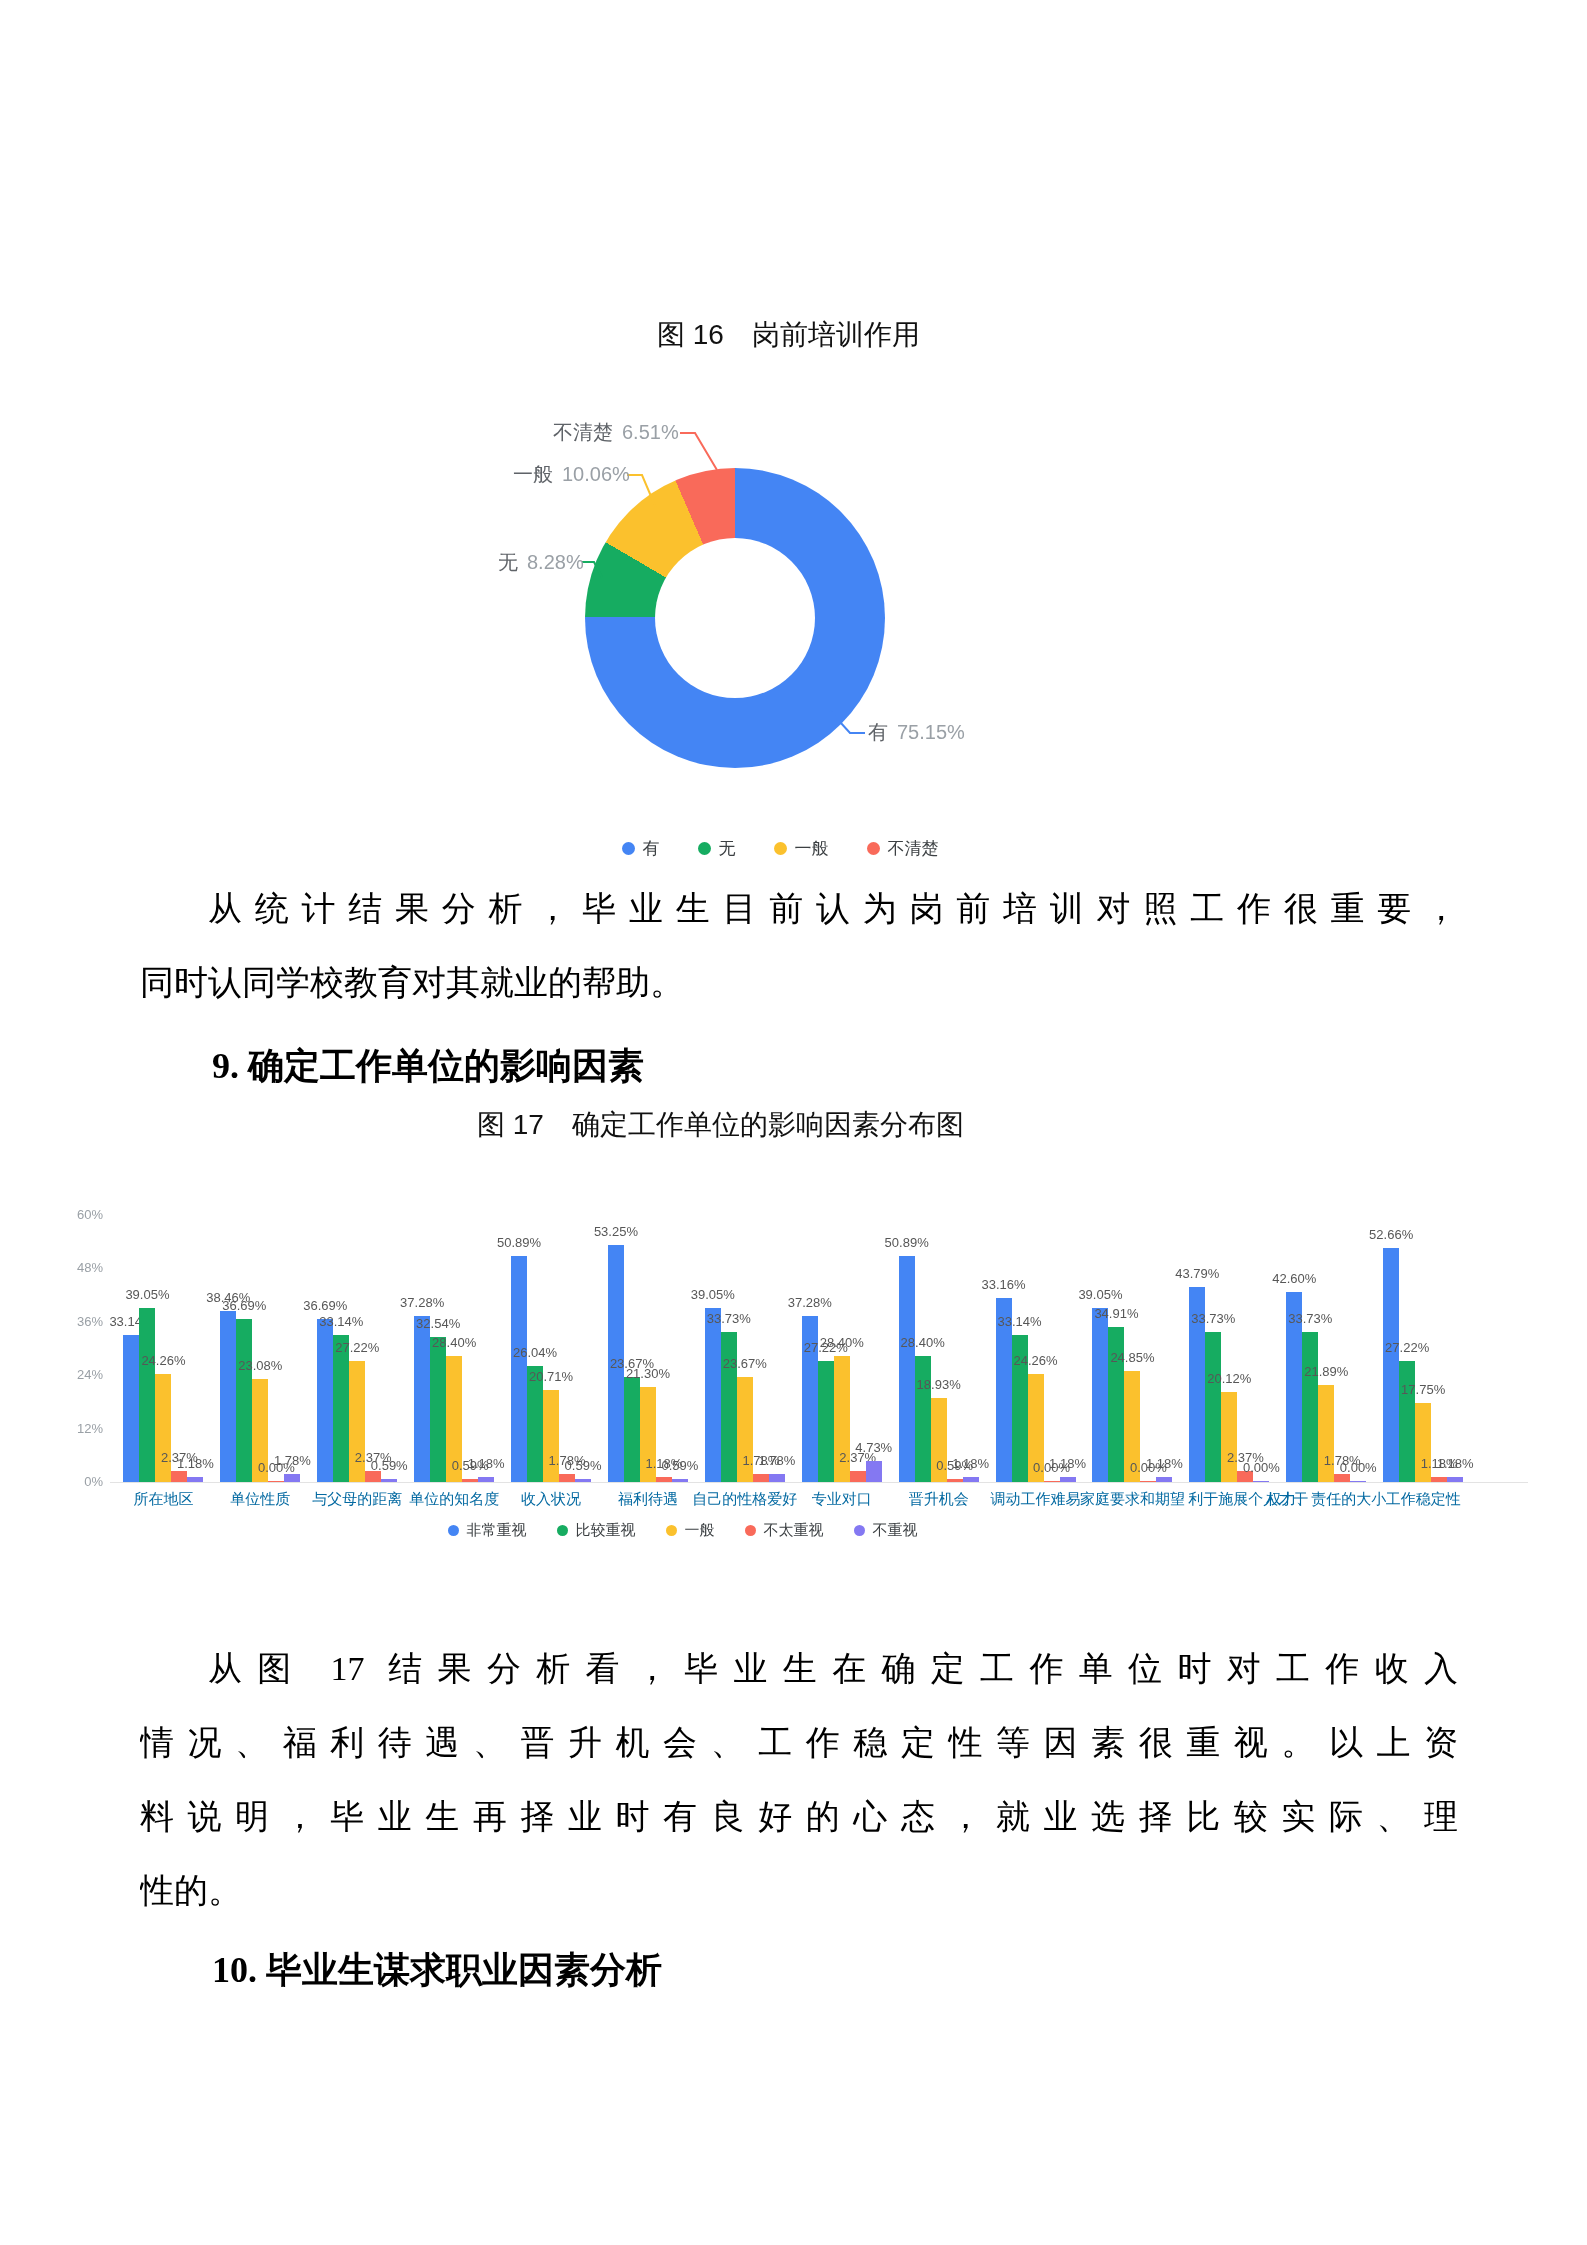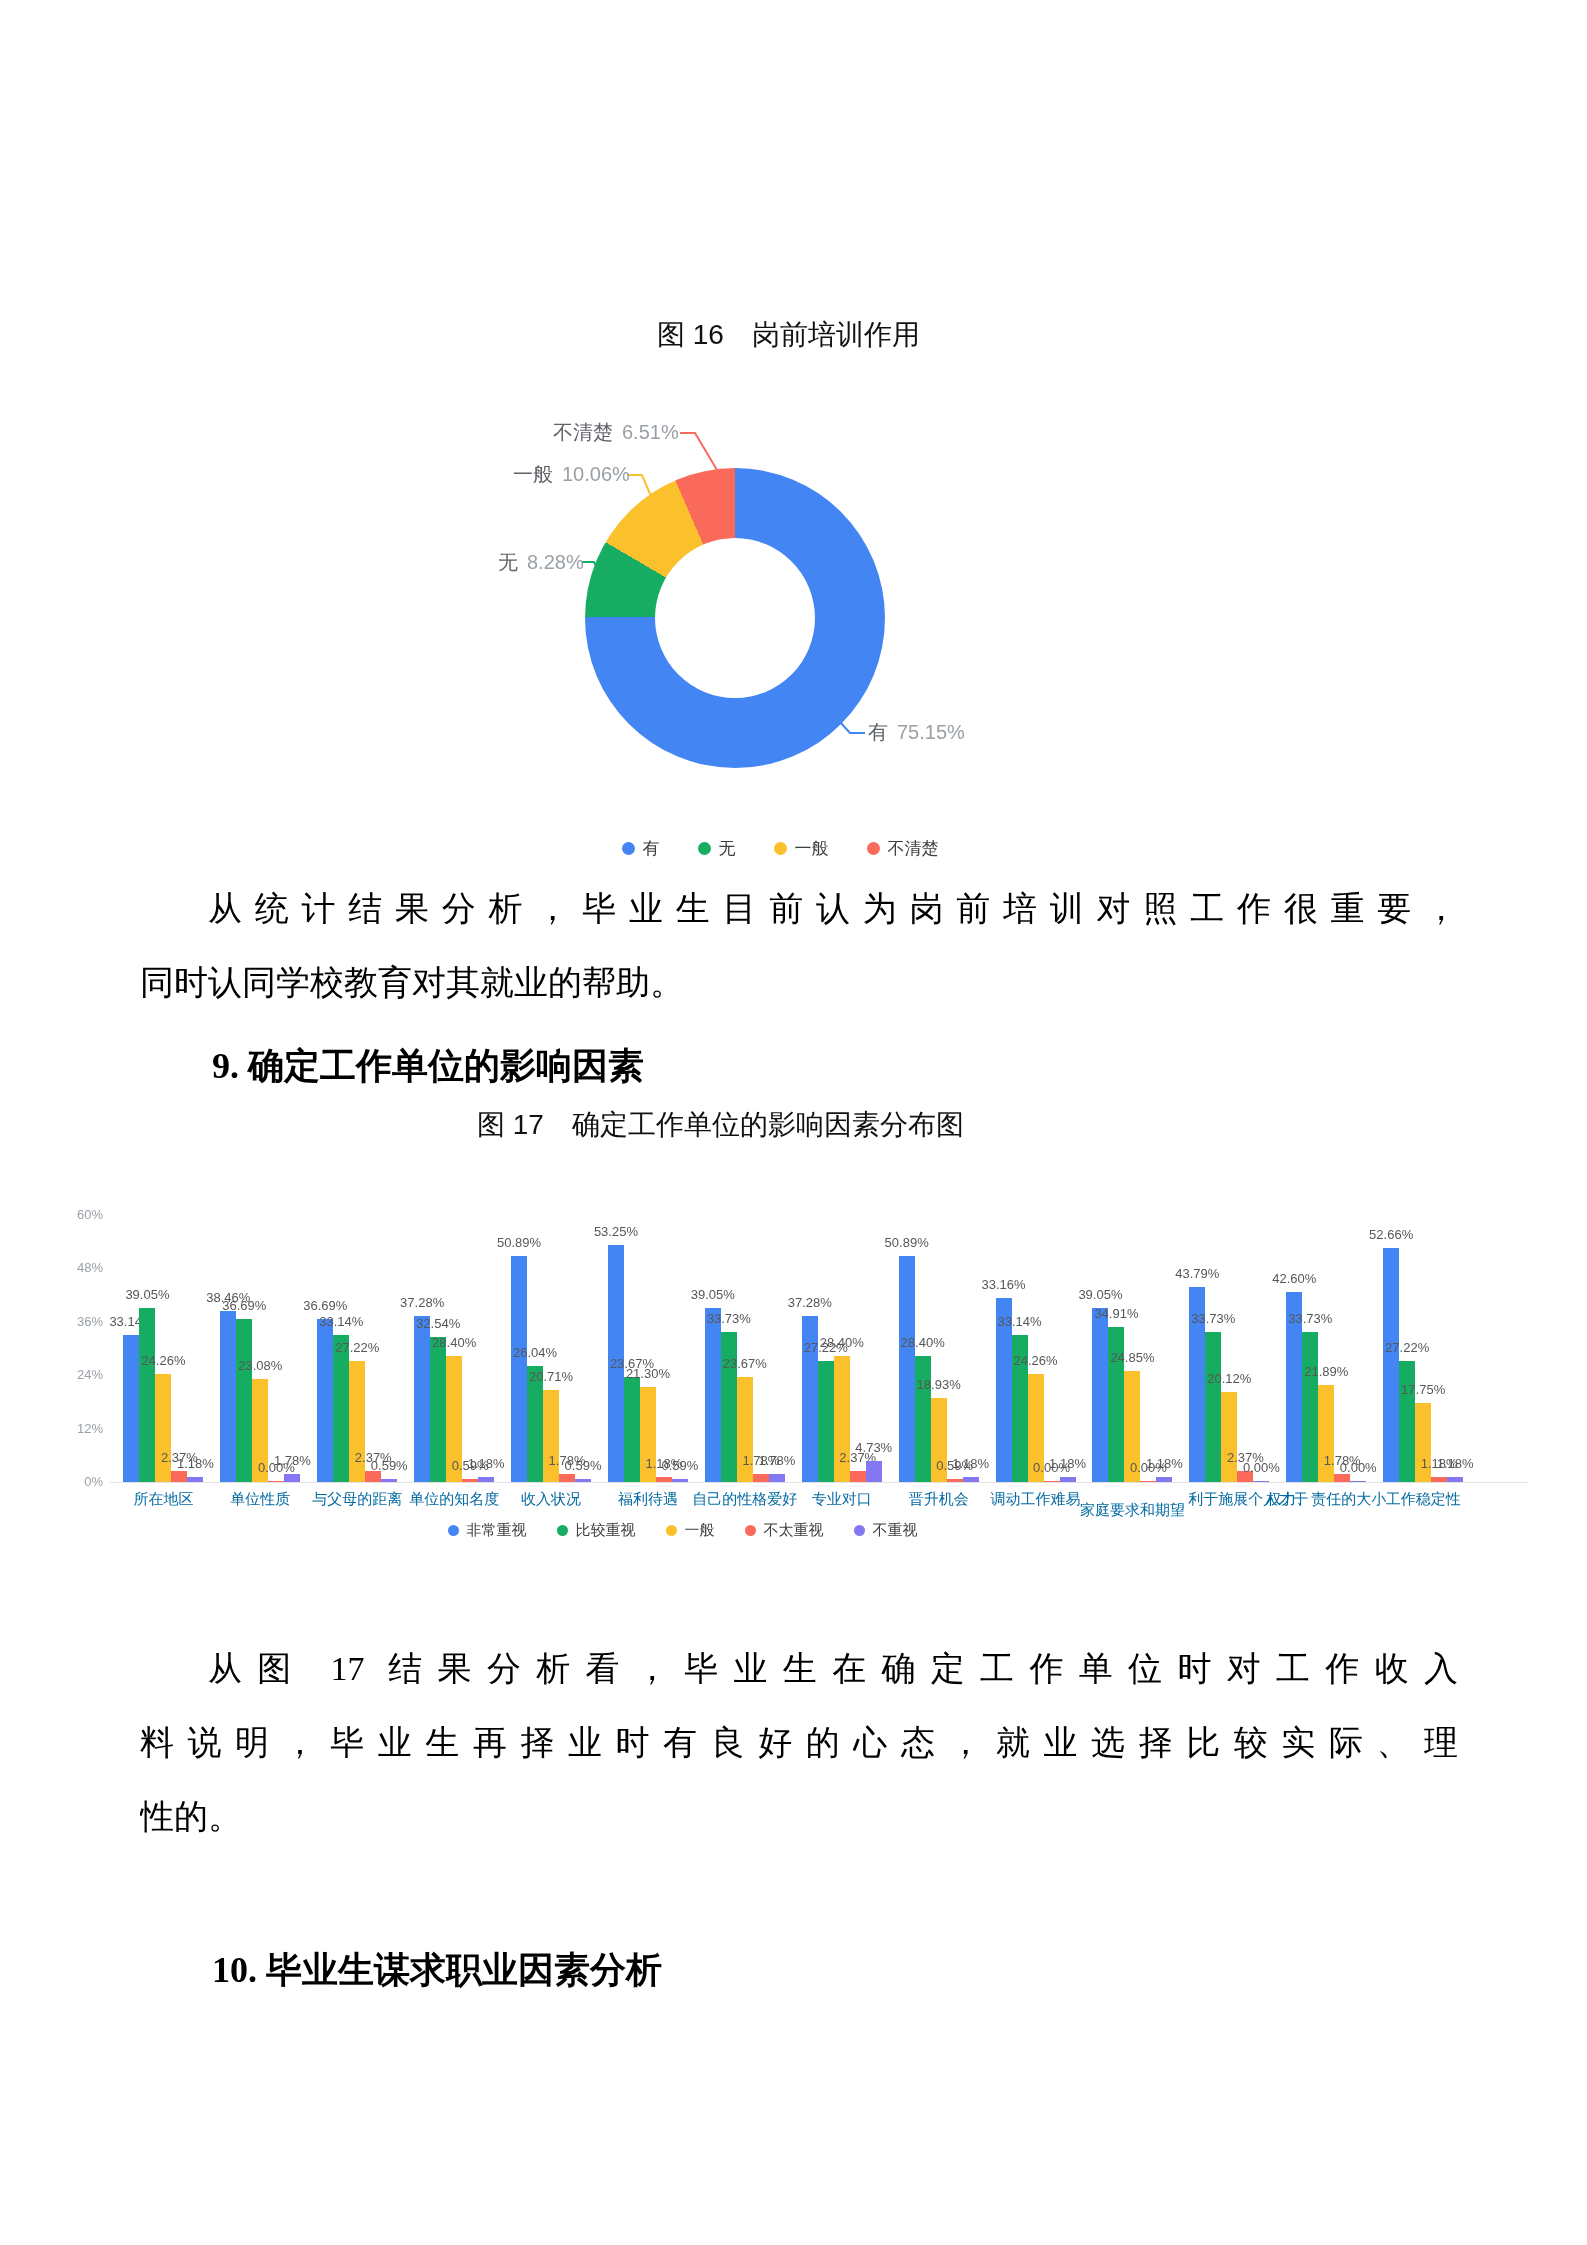--- a/index.html
+++ b/index.html
@@ -231,21 +231,21 @@
       <div class="bar" style="left: 1037.45px; top: 136.227px; height: 173.773px; background: rgb(68, 133, 244);"></div>
       <div class="bar-label" style="left: 1045.45px; top: 115.227px;">39.05%</div>
       <div class="bar" style="left: 1053.45px; top: 154.65px; height: 155.349px; background: rgb(22, 172, 97);"></div>
       <div class="bar-label" style="left: 1061.45px; top: 133.65px;">34.91%</div>
       <div class="bar" style="left: 1069.45px; top: 199.417px; height: 110.582px; background: rgb(251, 193, 45);"></div>
       <div class="bar-label" style="left: 1077.45px; top: 178.417px;">24.85%</div>
       <div class="bar" style="left: 1085.45px; top: 309px; height: 1px; background: rgb(249, 106, 90);"></div>
       <div class="bar-label" style="left: 1093.45px; top: 288px;">0.00%</div>
       <div class="bar" style="left: 1101.45px; top: 304.749px; height: 5.251px; background: rgb(132, 120, 242);"></div>
       <div class="bar-label" style="left: 1109.45px; top: 283.749px;">1.18%</div>
-      <div class="cat-label" style="left: 1077.45px; margin-top: 11px;">家庭要求和期望</div>
+      <div class="cat-label" style="left: 1077.45px;">家庭要求和期望</div>
       <div class="bar" style="left: 1134.35px; top: 115.135px; height: 194.865px; background: rgb(68, 133, 244);"></div>
       <div class="bar-label" style="left: 1142.35px; top: 94.1345px;">43.79%</div>
       <div class="bar" style="left: 1150.35px; top: 159.901px; height: 150.099px; background: rgb(22, 172, 97);"></div>
       <div class="bar-label" style="left: 1158.35px; top: 138.901px;">33.73%</div>
       <div class="bar" style="left: 1166.35px; top: 220.466px; height: 89.534px; background: rgb(251, 193, 45);"></div>
       <div class="bar-label" style="left: 1174.35px; top: 199.466px;">20.12%</div>
       <div class="bar" style="left: 1182.35px; top: 299.454px; height: 10.5465px; background: rgb(249, 106, 90);"></div>
       <div class="bar-label" style="left: 1190.35px; top: 278.454px;">2.37%</div>
       <div class="bar" style="left: 1198.35px; top: 309px; height: 1px; background: rgb(132, 120, 242);"></div>
       <div class="bar-label" style="left: 1206.35px; top: 288px;">0.00%</div>
@@ -269,19 +269,20 @@
       <div class="bar-label" style="left: 1368.15px; top: 210.012px;">17.75%</div>
       <div class="bar" style="left: 1376.15px; top: 304.749px; height: 5.251px; background: rgb(249, 106, 90);"></div>
       <div class="bar-label" style="left: 1384.15px; top: 283.749px;">1.18%</div>
       <div class="bar" style="left: 1392.15px; top: 304.749px; height: 5.251px; background: rgb(132, 120, 242);"></div>
       <div class="bar-label" style="left: 1400.15px; top: 283.749px;">1.18%</div>
       <div class="cat-label" style="left: 1368.15px;">工作稳定性</div>
     </div>
 
   <div class="para" id="para2" style="top:1632px">
       <div class="jline first">从图 17 结果分析看，毕业生在确定工作单位时对工作收入</div>
+      <div class="jline">情况、福利待遇、晋升机会、工作稳定性等因素很重视。以上资</div>
       <div class="jline">料说明，毕业生再择业时有良好的心态，就业选择比较实际、理</div>
       <div class="jline last">性的。</div>
     </div>
 
   <div class="heading" style="left:212px;top:1946px">10. 毕业生谋求职业因素分析</div>
 
 </div>
 
 </body></html>

